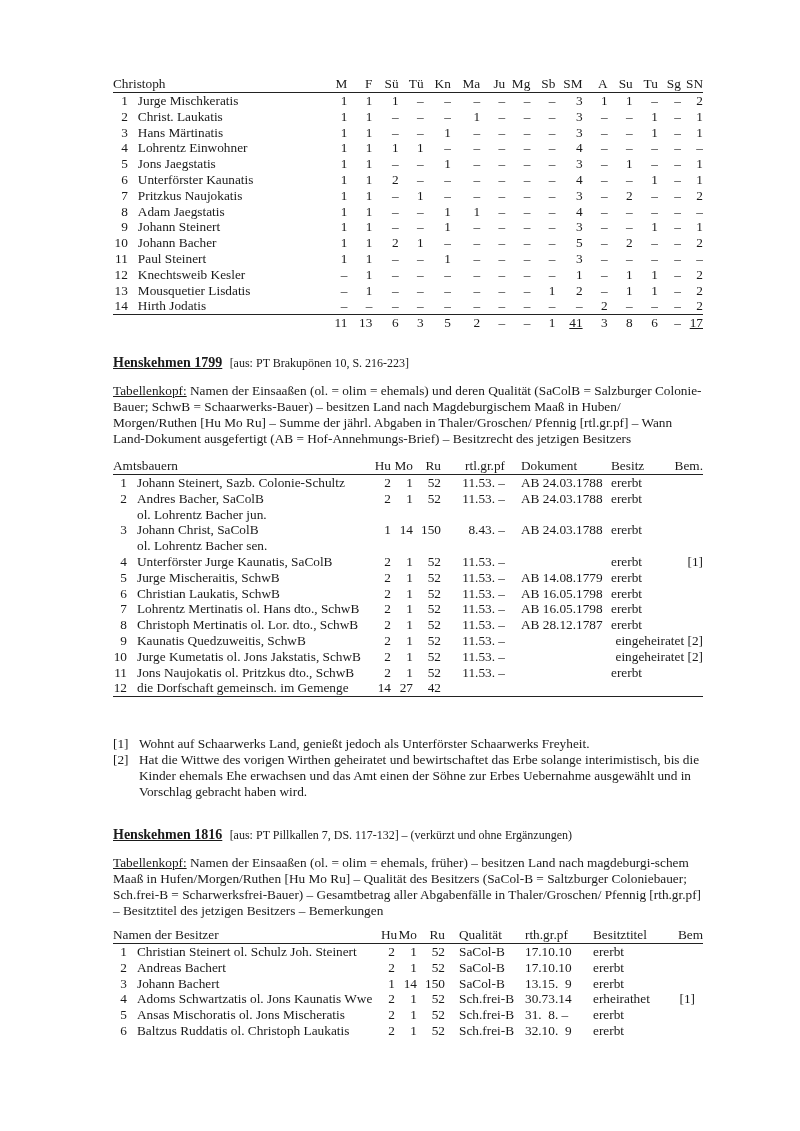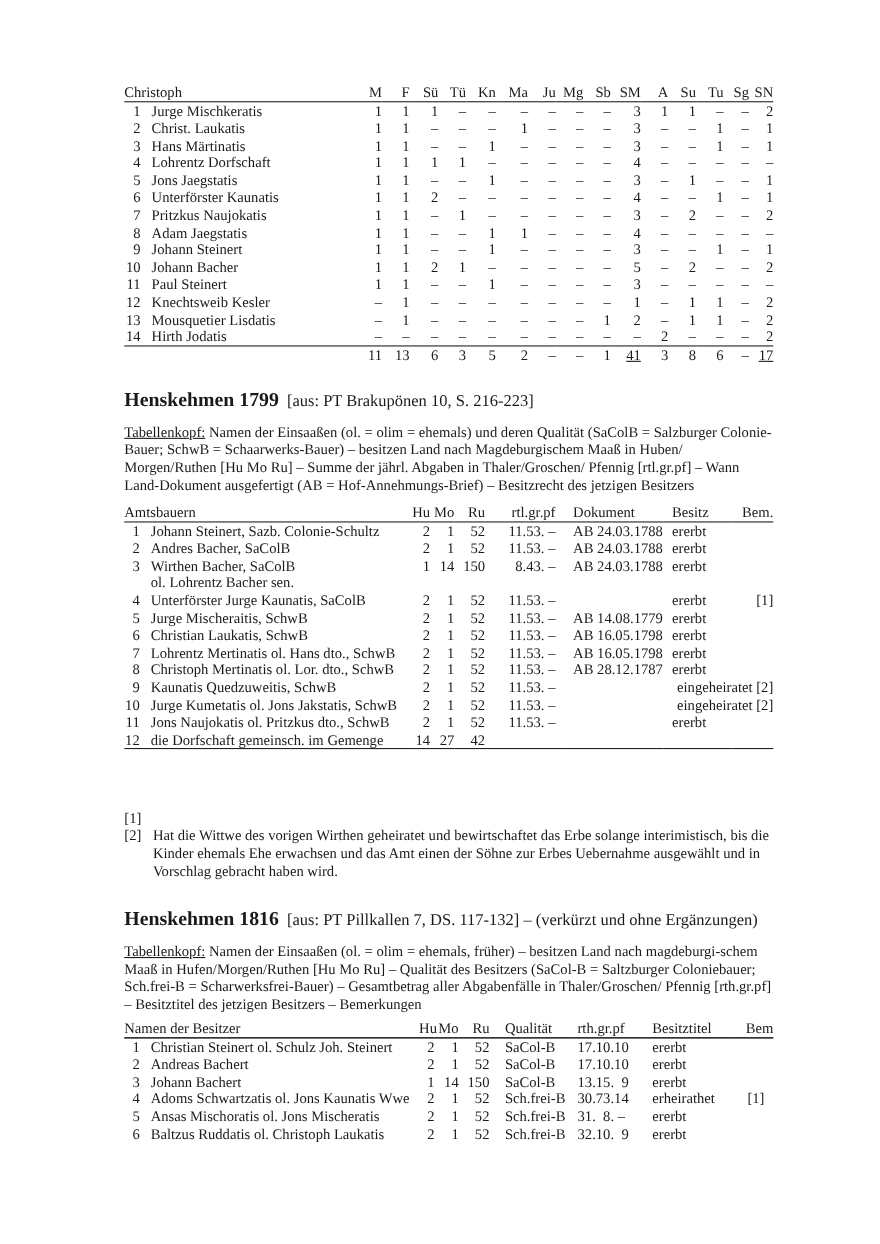--- a/index.html
+++ b/index.html
@@ -9,22 +9,22 @@
     color: #1a1a1a; font-size: 13.3px;
   }
   .page { position: absolute; left: 113px; top: 0; width: 590px; }
   table { border-collapse: collapse; width: 100%; table-layout: fixed; }
   td, th { padding: 0; font-weight: normal; line-height: 15.8px; white-space: nowrap; }
   .r { text-align: right; }
   .l { text-align: left; }
   .hdr th { border-bottom: 1px solid #222; line-height: 16px; }
   .ul { text-decoration: underline; }
   .lastrow td { border-bottom: 1px solid #222; }
-  .title { font-weight: bold; font-size: 18px; }
-  .source { font-size: 15px; }
+  .title { font-weight: bold; text-decoration: underline; font-size: 14px; }
+  .source { font-size: 12px; }
   .para { line-height: 16px; margin: 0; }
   .fn { display: flex; line-height: 16px; }
   .fn .tag { width: 26px; flex: none; }
 </style>
 </head>
 <body>
 
 <div class="page">
 
   <table style="position:absolute; top:76px; left:0; width:590px;">
@@ -120,21 +120,21 @@
           <td class="r">–</td>
           <td class="r">3</td>
           <td class="r">–</td>
           <td class="r">–</td>
           <td class="r">1</td>
           <td class="r">–</td>
           <td class="r">1</td>
         </tr>
         <tr>
           <td class="r" style="padding-right:4px">4</td>
-          <td class="l" style="padding-left:6px">Lohrentz Dorfschaft</td>
+          <td class="l" style="padding-left:6px">Lohrentz Einwohner</td>
           <td class="r">1</td>
           <td class="r">1</td>
           <td class="r">1</td>
           <td class="r">1</td>
           <td class="r">–</td>
           <td class="r">–</td>
           <td class="r">–</td>
           <td class="r">–</td>
           <td class="r">–</td>
           <td class="r">4</td>
@@ -405,22 +405,33 @@
           <td class="l" style="padding-left:6px">Andres Bacher, SaColB</td>
           <td class="r">2</td>
           <td class="r">1</td>
           <td class="r">52</td>
           <td class="r" style="padding-right:6px">11.53. –</td>
           <td class="l" style="padding-left:10px">AB 24.03.1788</td>
           <td class="l" style="padding-left:8px">ererbt</td>
           <td class="r"></td>
         </tr>
         <tr>
+          <td class="r" style="padding-right:4px"></td>
+          <td class="l" style="padding-left:6px">ol. Lohrentz Bacher jun.</td>
+          <td class="r"></td>
+          <td class="r"></td>
+          <td class="r"></td>
+          <td class="r" style="padding-right:6px"></td>
+          <td class="l" style="padding-left:10px"></td>
+          <td class="l" style="padding-left:8px"></td>
+          <td class="r"></td>
+        </tr>
+        <tr>
           <td class="r" style="padding-right:4px">3</td>
-          <td class="l" style="padding-left:6px">Wirthen Bacher, SaColB</td>
+          <td class="l" style="padding-left:6px">Johann Christ, SaColB</td>
           <td class="r">1</td>
           <td class="r">14</td>
           <td class="r">150</td>
           <td class="r" style="padding-right:6px">8.43. –</td>
           <td class="l" style="padding-left:10px">AB 24.03.1788</td>
           <td class="l" style="padding-left:8px">ererbt</td>
           <td class="r"></td>
         </tr>
         <tr>
           <td class="r" style="padding-right:4px"></td>
@@ -529,20 +540,21 @@
           <td class="l" style="padding-left:10px"></td>
           <td class="l" style="padding-left:8px"></td>
           <td class="r"></td>
         </tr>
       </tbody>
   </table>
 
   <div style="position:absolute; top:736px; left:0; width:590px;">
     <div class="fn">
       <span class="tag">[1]</span>
+      <span>Wohnt auf Schaarwerks Land, genießt jedoch als Unterförster Schaarwerks Freyheit.</span>
     </div>
     <div class="fn">
       <span class="tag">[2]</span>
       <span>Hat die Wittwe des vorigen Wirthen geheiratet und bewirtschaftet das Erbe solange interimistisch, bis die Kinder ehemals Ehe erwachsen und das Amt einen der Söhne zur Erbes Uebernahme ausgewählt und in Vorschlag gebracht haben wird.</span>
     </div>
   </div>
 
   <div style="position:absolute; top:826px; left:0; width:590px;">
     <div style="line-height:18px;">
       <span class="title">Henskehmen 1816</span>

